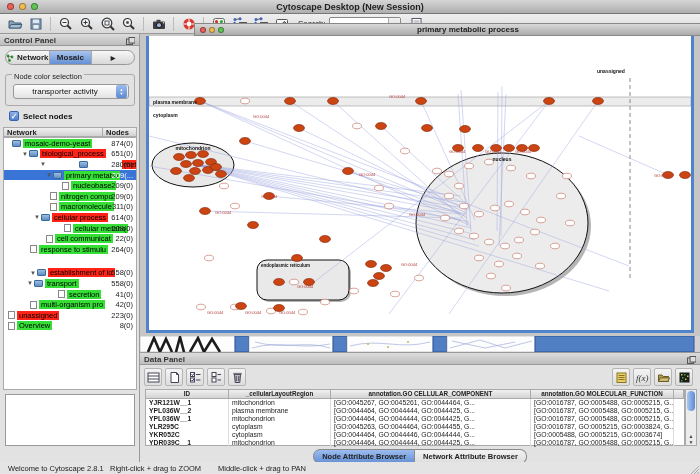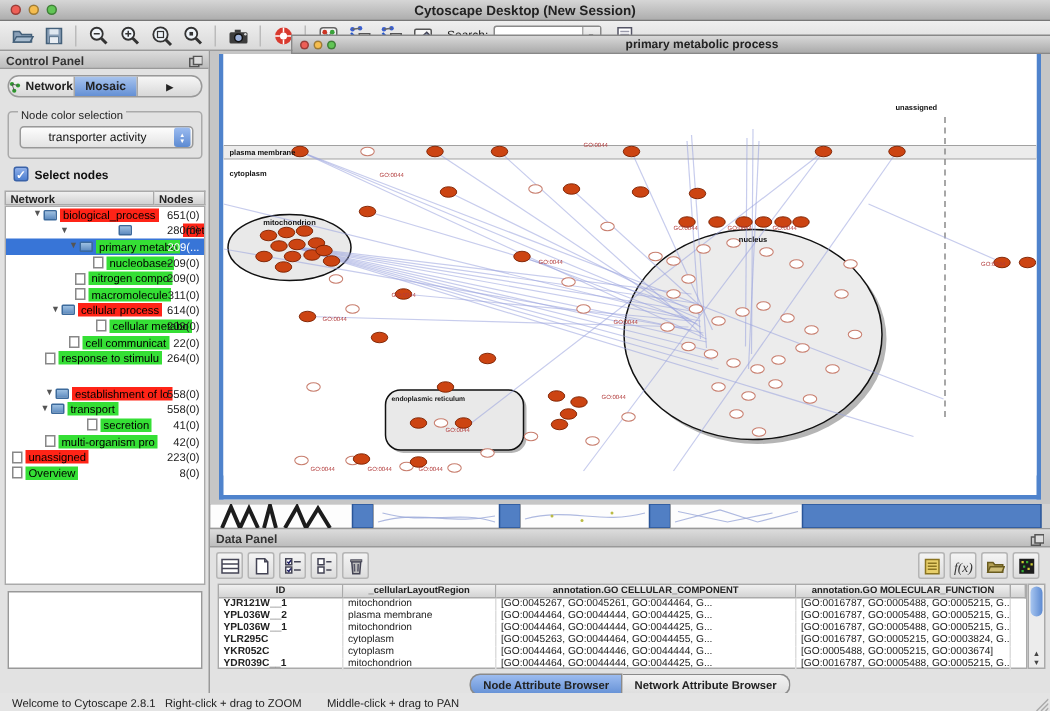--- a/index.html
+++ b/index.html
@@ -275,20 +275,25 @@
     <span id="select-nodes-cb">✓</span>
     <span id="select-nodes-label">Select nodes</span>
   </div>
 
   <div id="tree-header">
     <span class="th-cell c1">Network</span>
     <span class="th-cell c2">Nodes</span>
   </div>
 
   <div id="tree-panel">
+      <div class="tree-row" style="padding-left: 8px;">
+        <span class="tr-folder"></span>
+        <span class="tr-label green">mosaic-demo-yeast</span>
+        <span class="tr-count">874(0)</span>
+      </div>
       <div class="tree-row" style="padding-left: 18px;">
         <span class="expander">▼</span>
         <span class="tr-folder"></span>
         <span class="tr-label red">biological_process</span>
         <span class="tr-count">651(0)</span>
       </div>
       <div class="tree-row" style="padding-left: 36px; gap: 32px;">
         <span class="expander">▼</span>
         <span class="tr-folder"></span>
         <span class="tr-label red">metabolic process</span>

